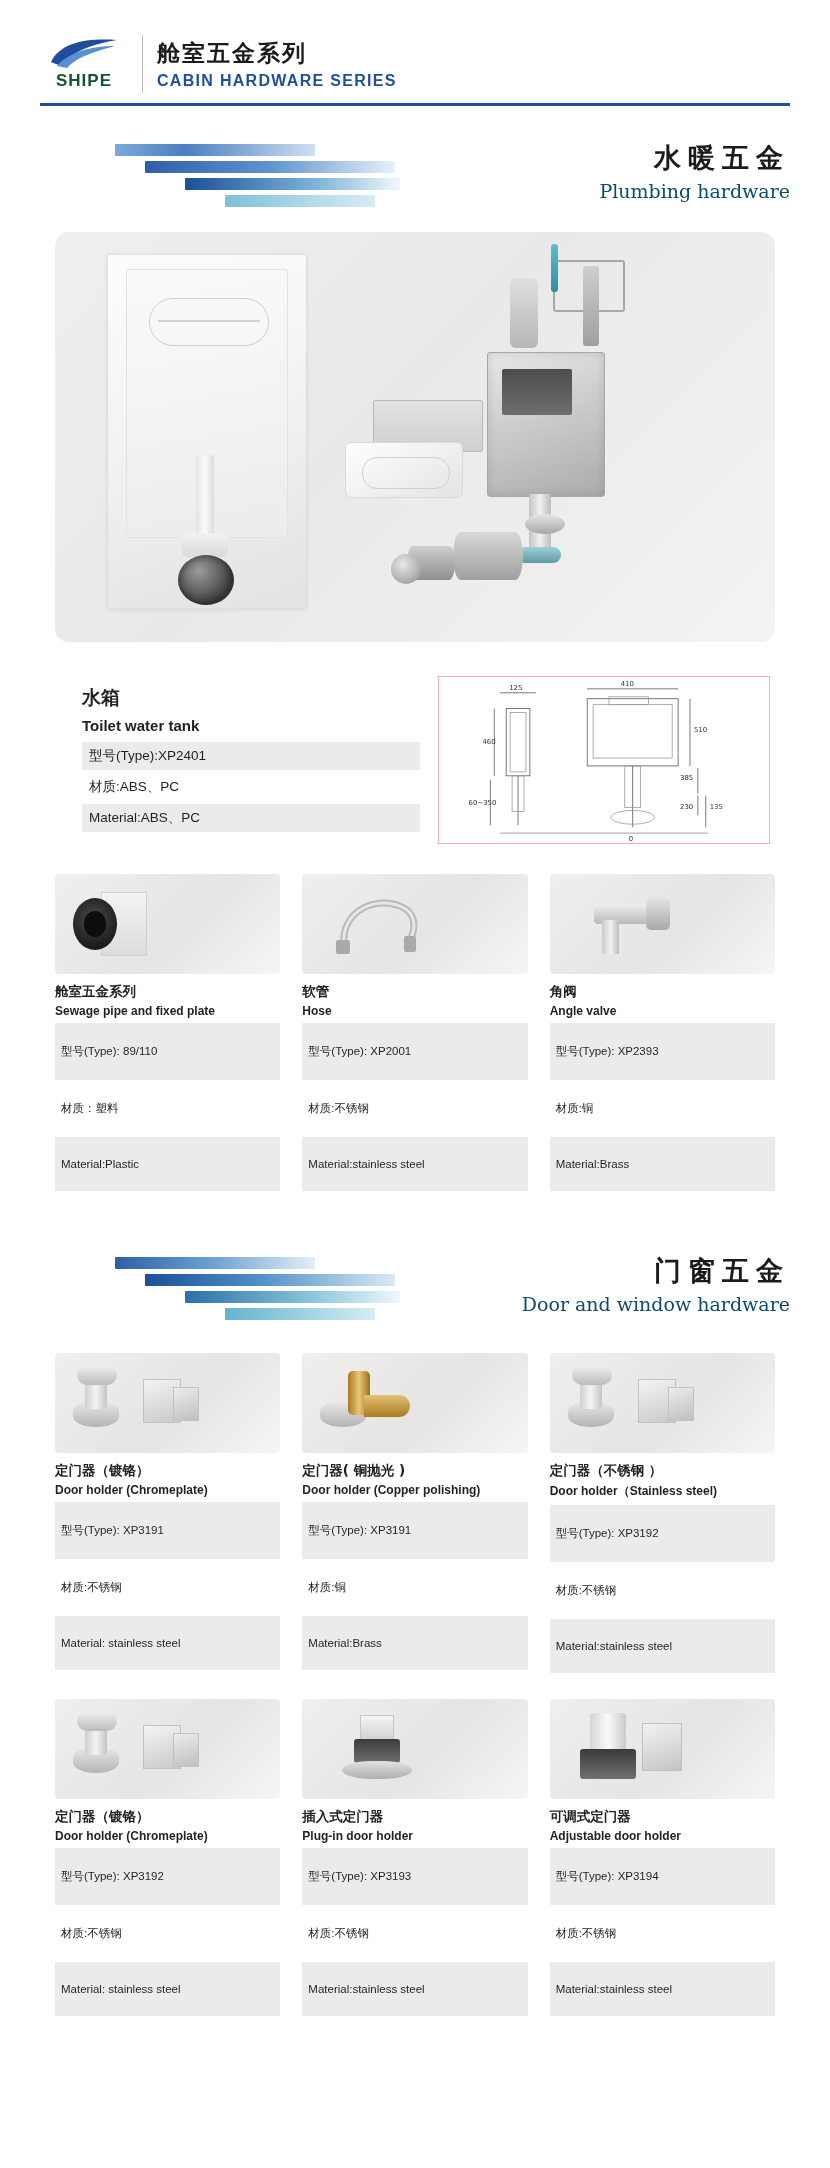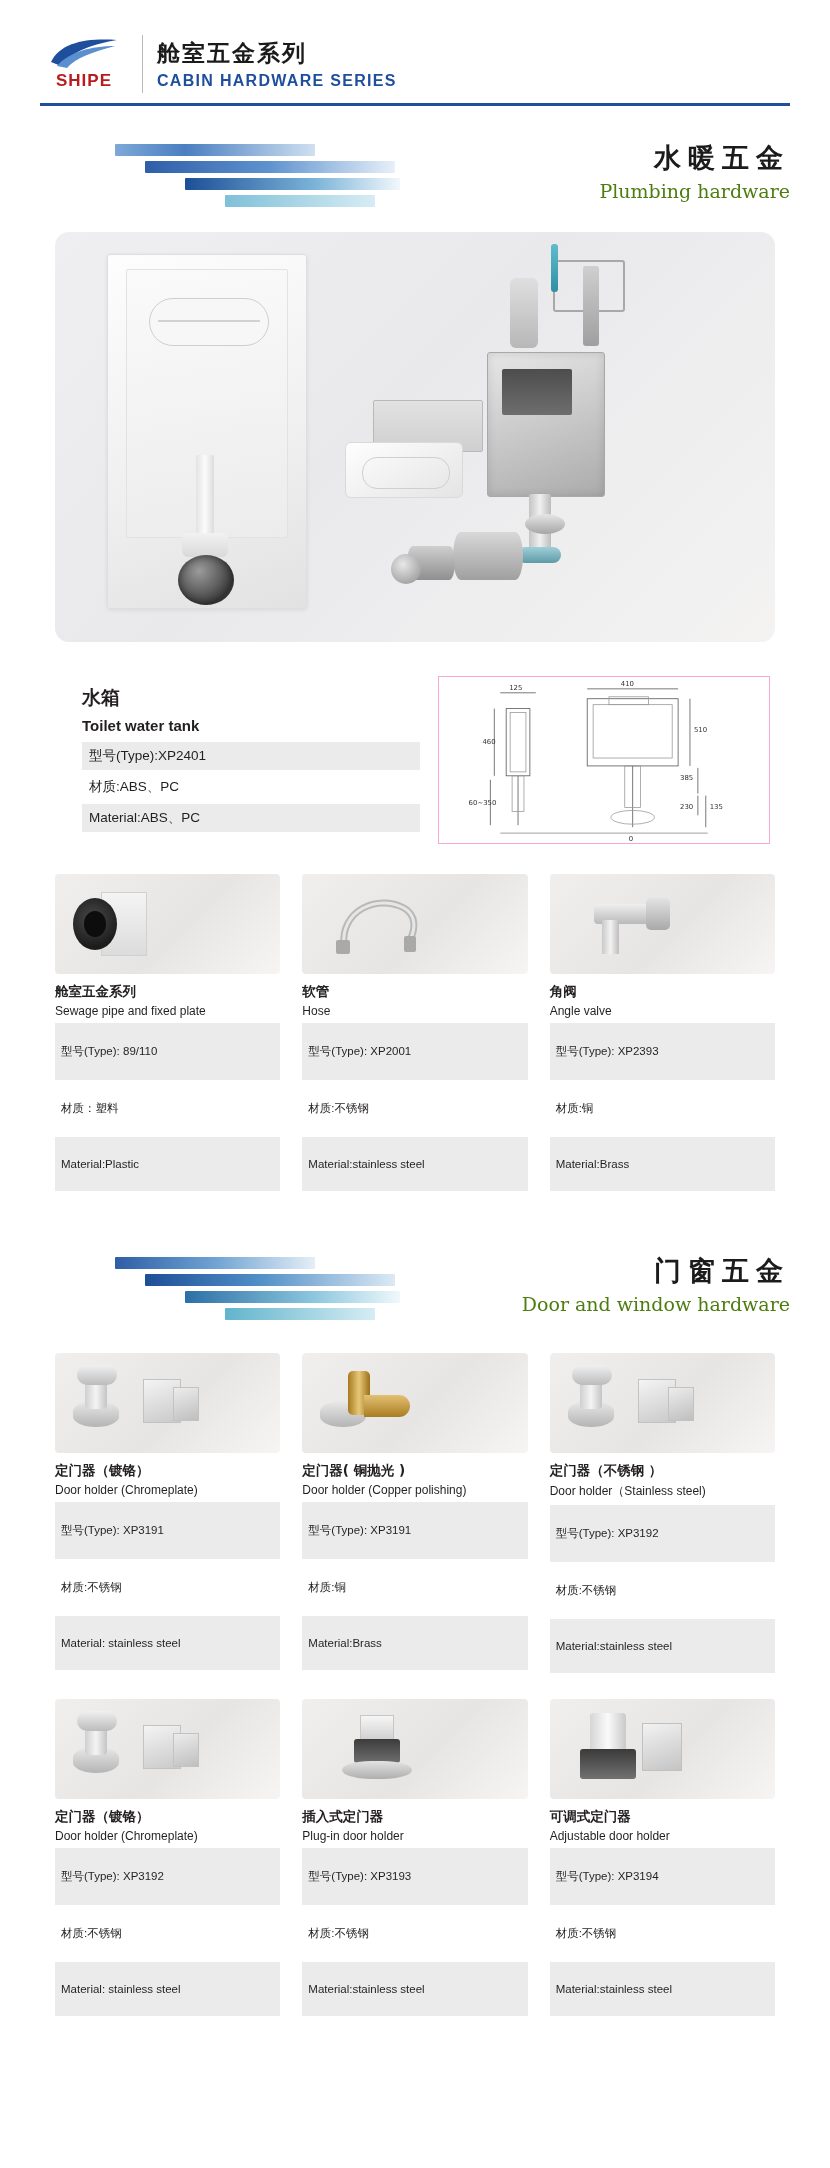--- a/index.html
+++ b/index.html
@@ -34,21 +34,21 @@
     justify-content: center;
     position: relative;
   }
   .logo-swoosh {
     width: 74px; height: 34px;
     position: relative;
   }
   .logo-text {
     font-size: 17px;
     font-weight: bold;
-    color: #b91c1c;
+    color: #14532d;
     letter-spacing: 1px;
     font-family: "Liberation Sans", sans-serif;
     margin-top: 1px;
   }
   .logo-divider {
     width: 1px;
     height: 58px;
     background: #b9b9b9;
   }
   .header-titles { display: flex; flex-direction: column; justify-content: center; gap: 3px; }
@@ -90,21 +90,21 @@
   }
   .banner-cn {
     font-size: 27px;
     font-weight: bold;
     color: #1b1b1b;
     letter-spacing: 7px;
     font-family: "DejaVu Serif", serif;
   }
   .banner-en {
     font-size: 19px;
-    color: #4d7c0f;
+    color: #0c4a6e;
     font-family: "DejaVu Serif", serif;
     margin-top: 4px;
   }
 
   
   .hero {
     margin: 22px 55px 0 55px;
     height: 410px;
     border-radius: 14px;
     background: linear-gradient(135deg,#efeff1 0%,#e9e9ec 45%,#f4f3f2 100%);
@@ -307,21 +307,21 @@
     overflow: hidden;
   }
   .card-name-cn {
     font-size: 13.5px;
     font-weight: bold;
     font-family: "DejaVu Sans", sans-serif;
     margin-top: 9px;
   }
   .card-name-en {
     font-size: 12px;
-    font-weight: normal;
+    font-weight: bold;
     margin-top: 3px;
     margin-bottom: 5px;
   }
   .card-line {
     font-size: 11.5px;
     padding: 21px 6px;
   }
   .card-line.shaded { background: #ebebeb; }
 
   

